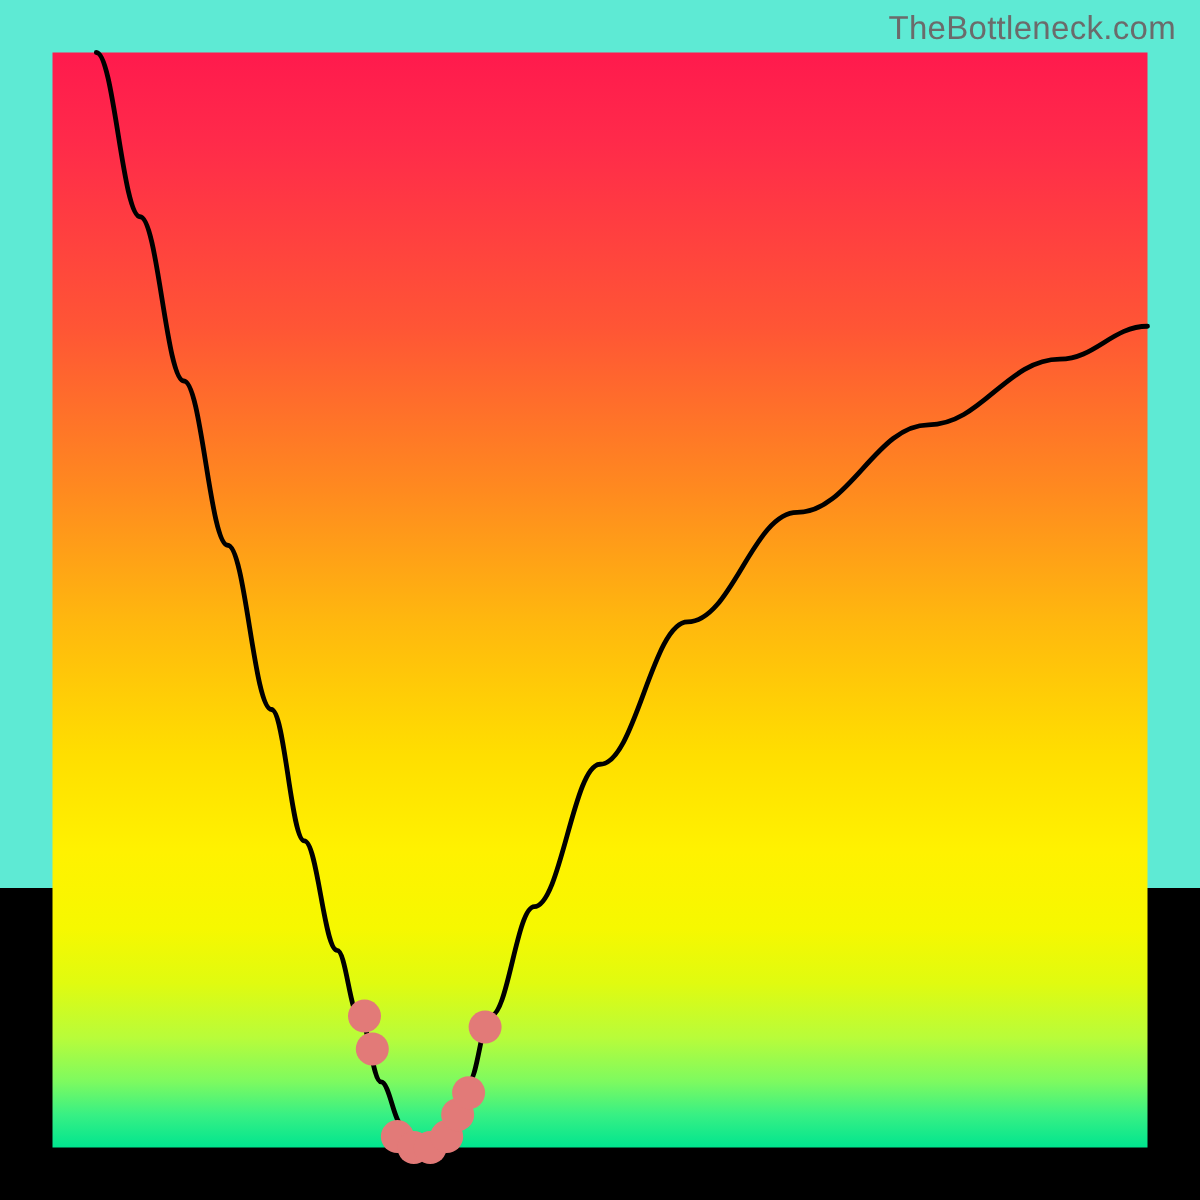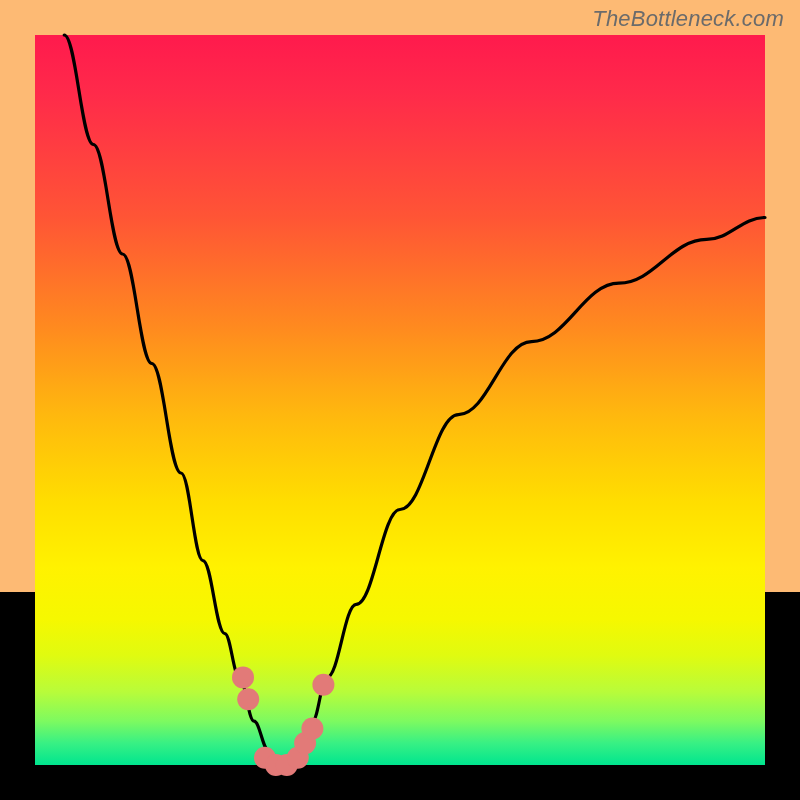--- a/index.html
+++ b/index.html
@@ -10,22 +10,21 @@
     background: #000;
     overflow: hidden;
     font-family: Arial, Helvetica, sans-serif;
   }
   .frame {
     position: absolute;
     top: 0;
     left: 0;
     width: 800px;
     height: 592px;
-    background: #fdba74;
-    font-style: italic;
+    background: #5eead4;
   }
   .plot-area {
     position: absolute;
     top: 35px;
     left: 35px;
     width: 730px;
     height: 730px;
     
     background: linear-gradient(
       to bottom,

